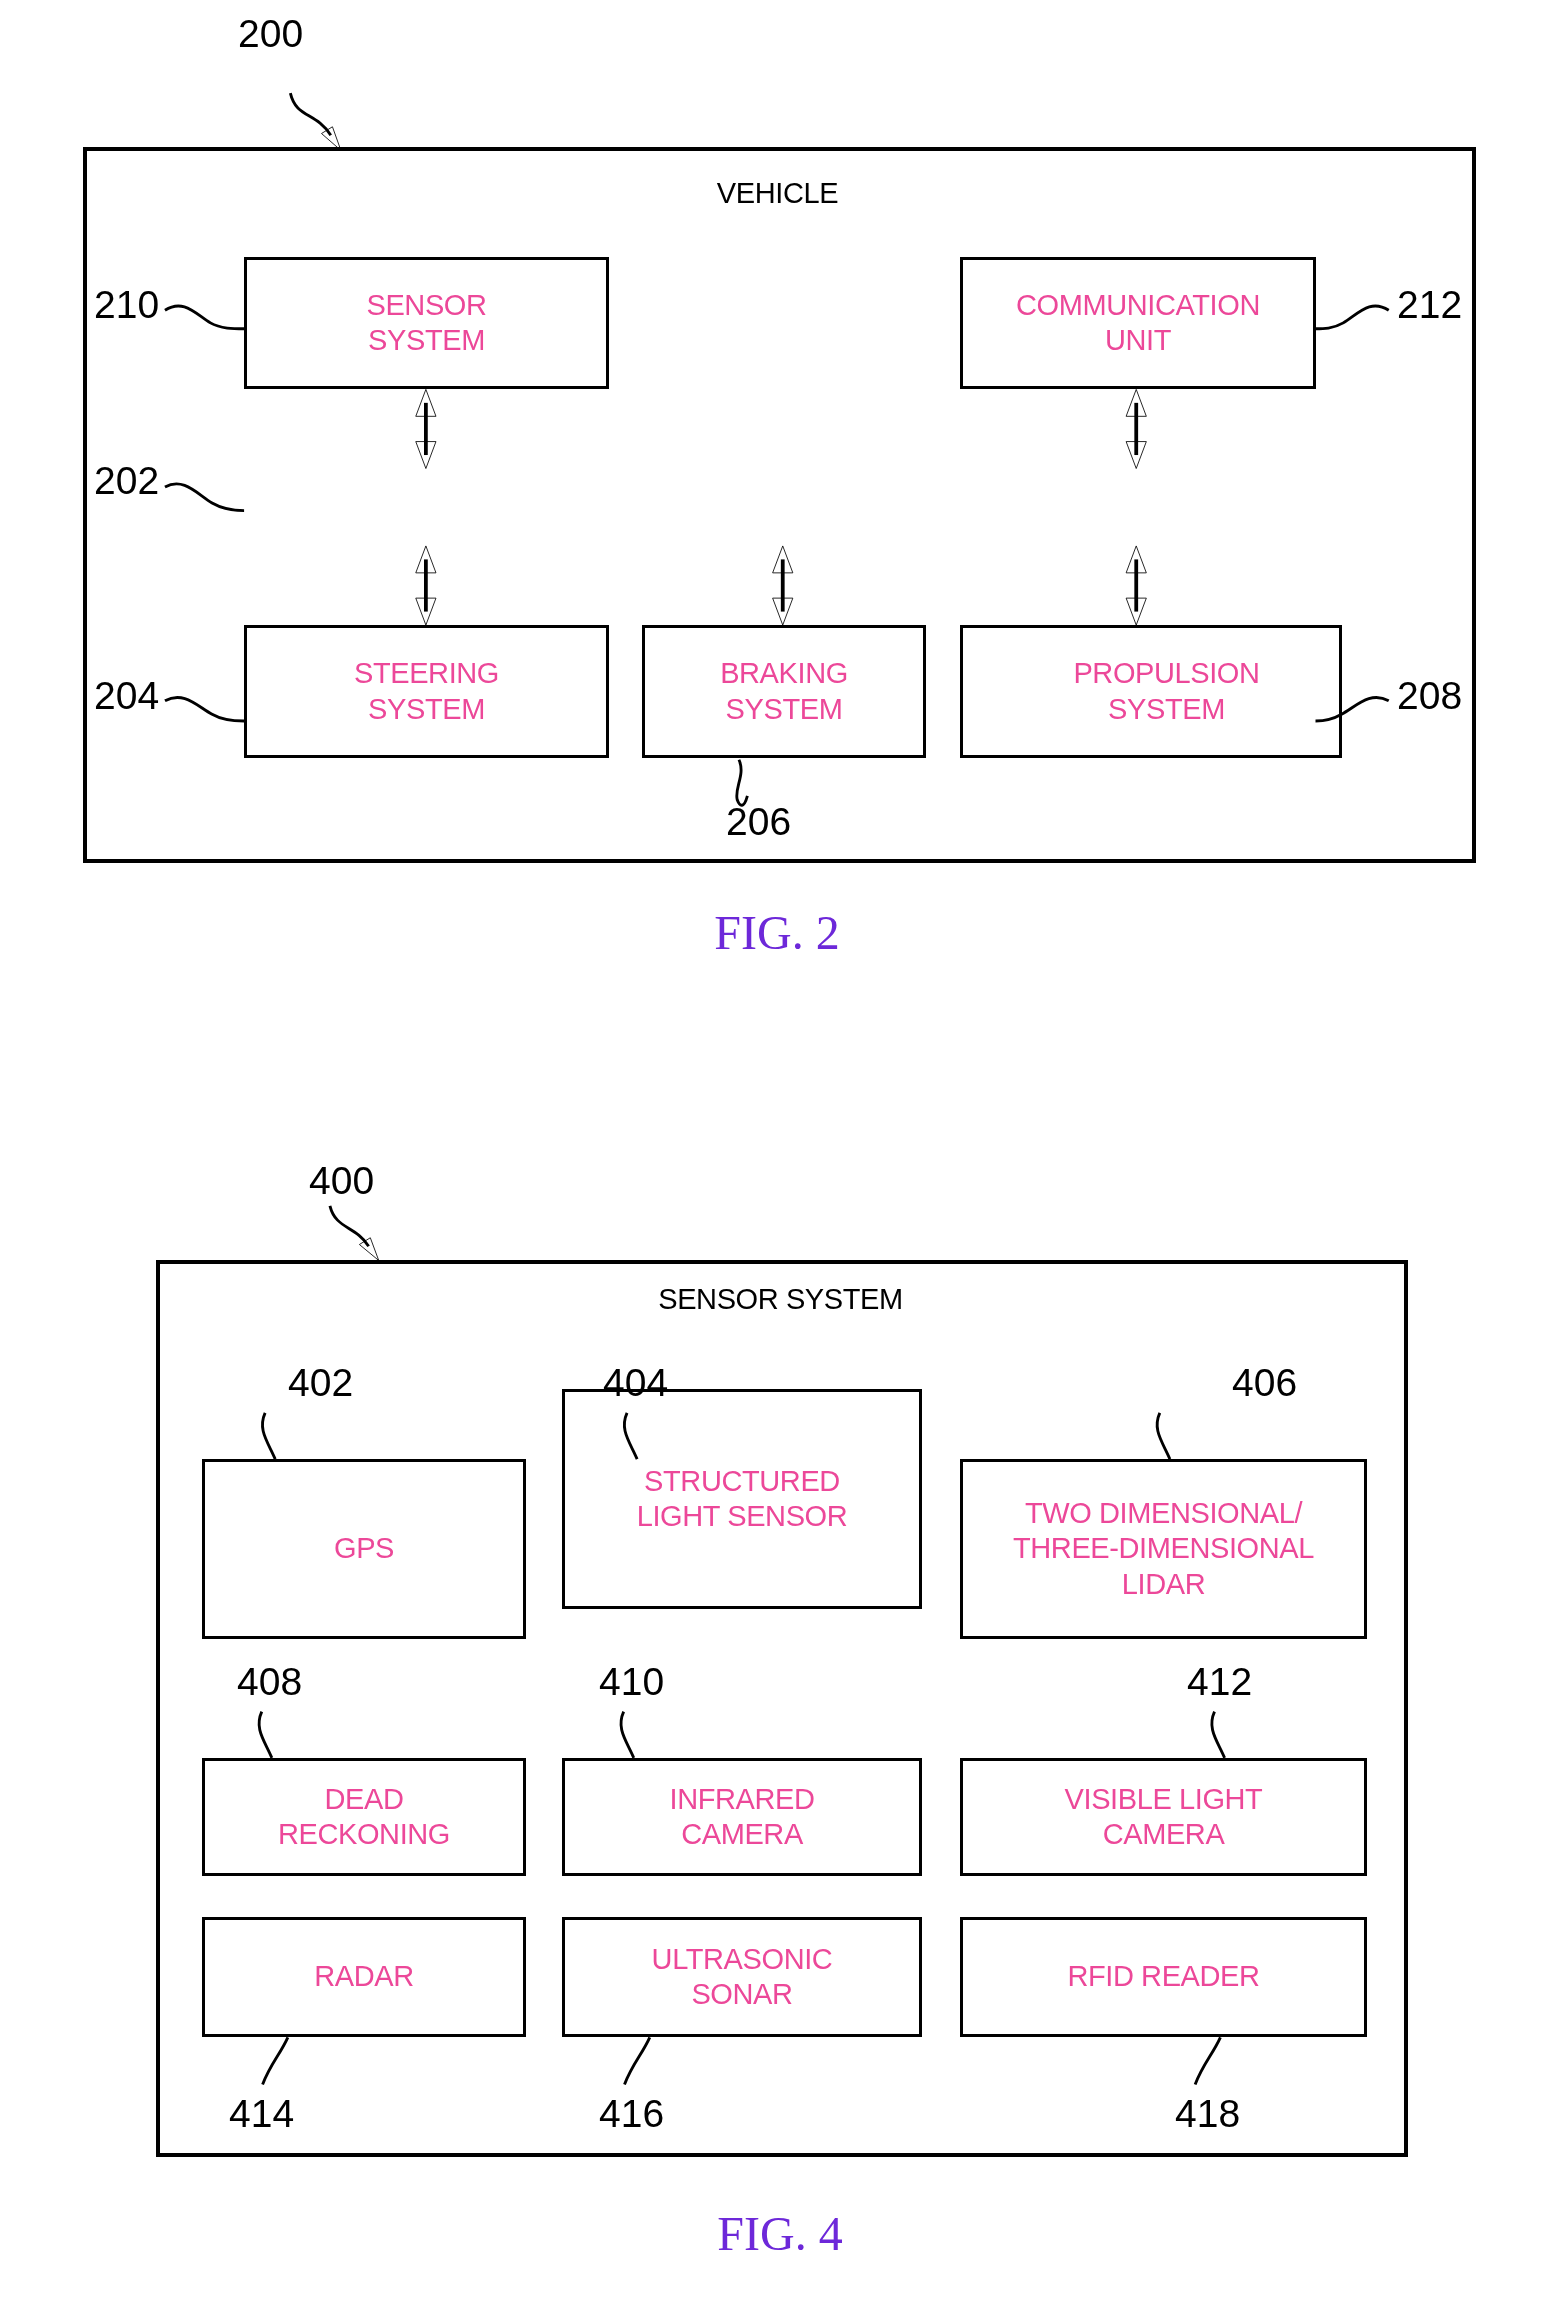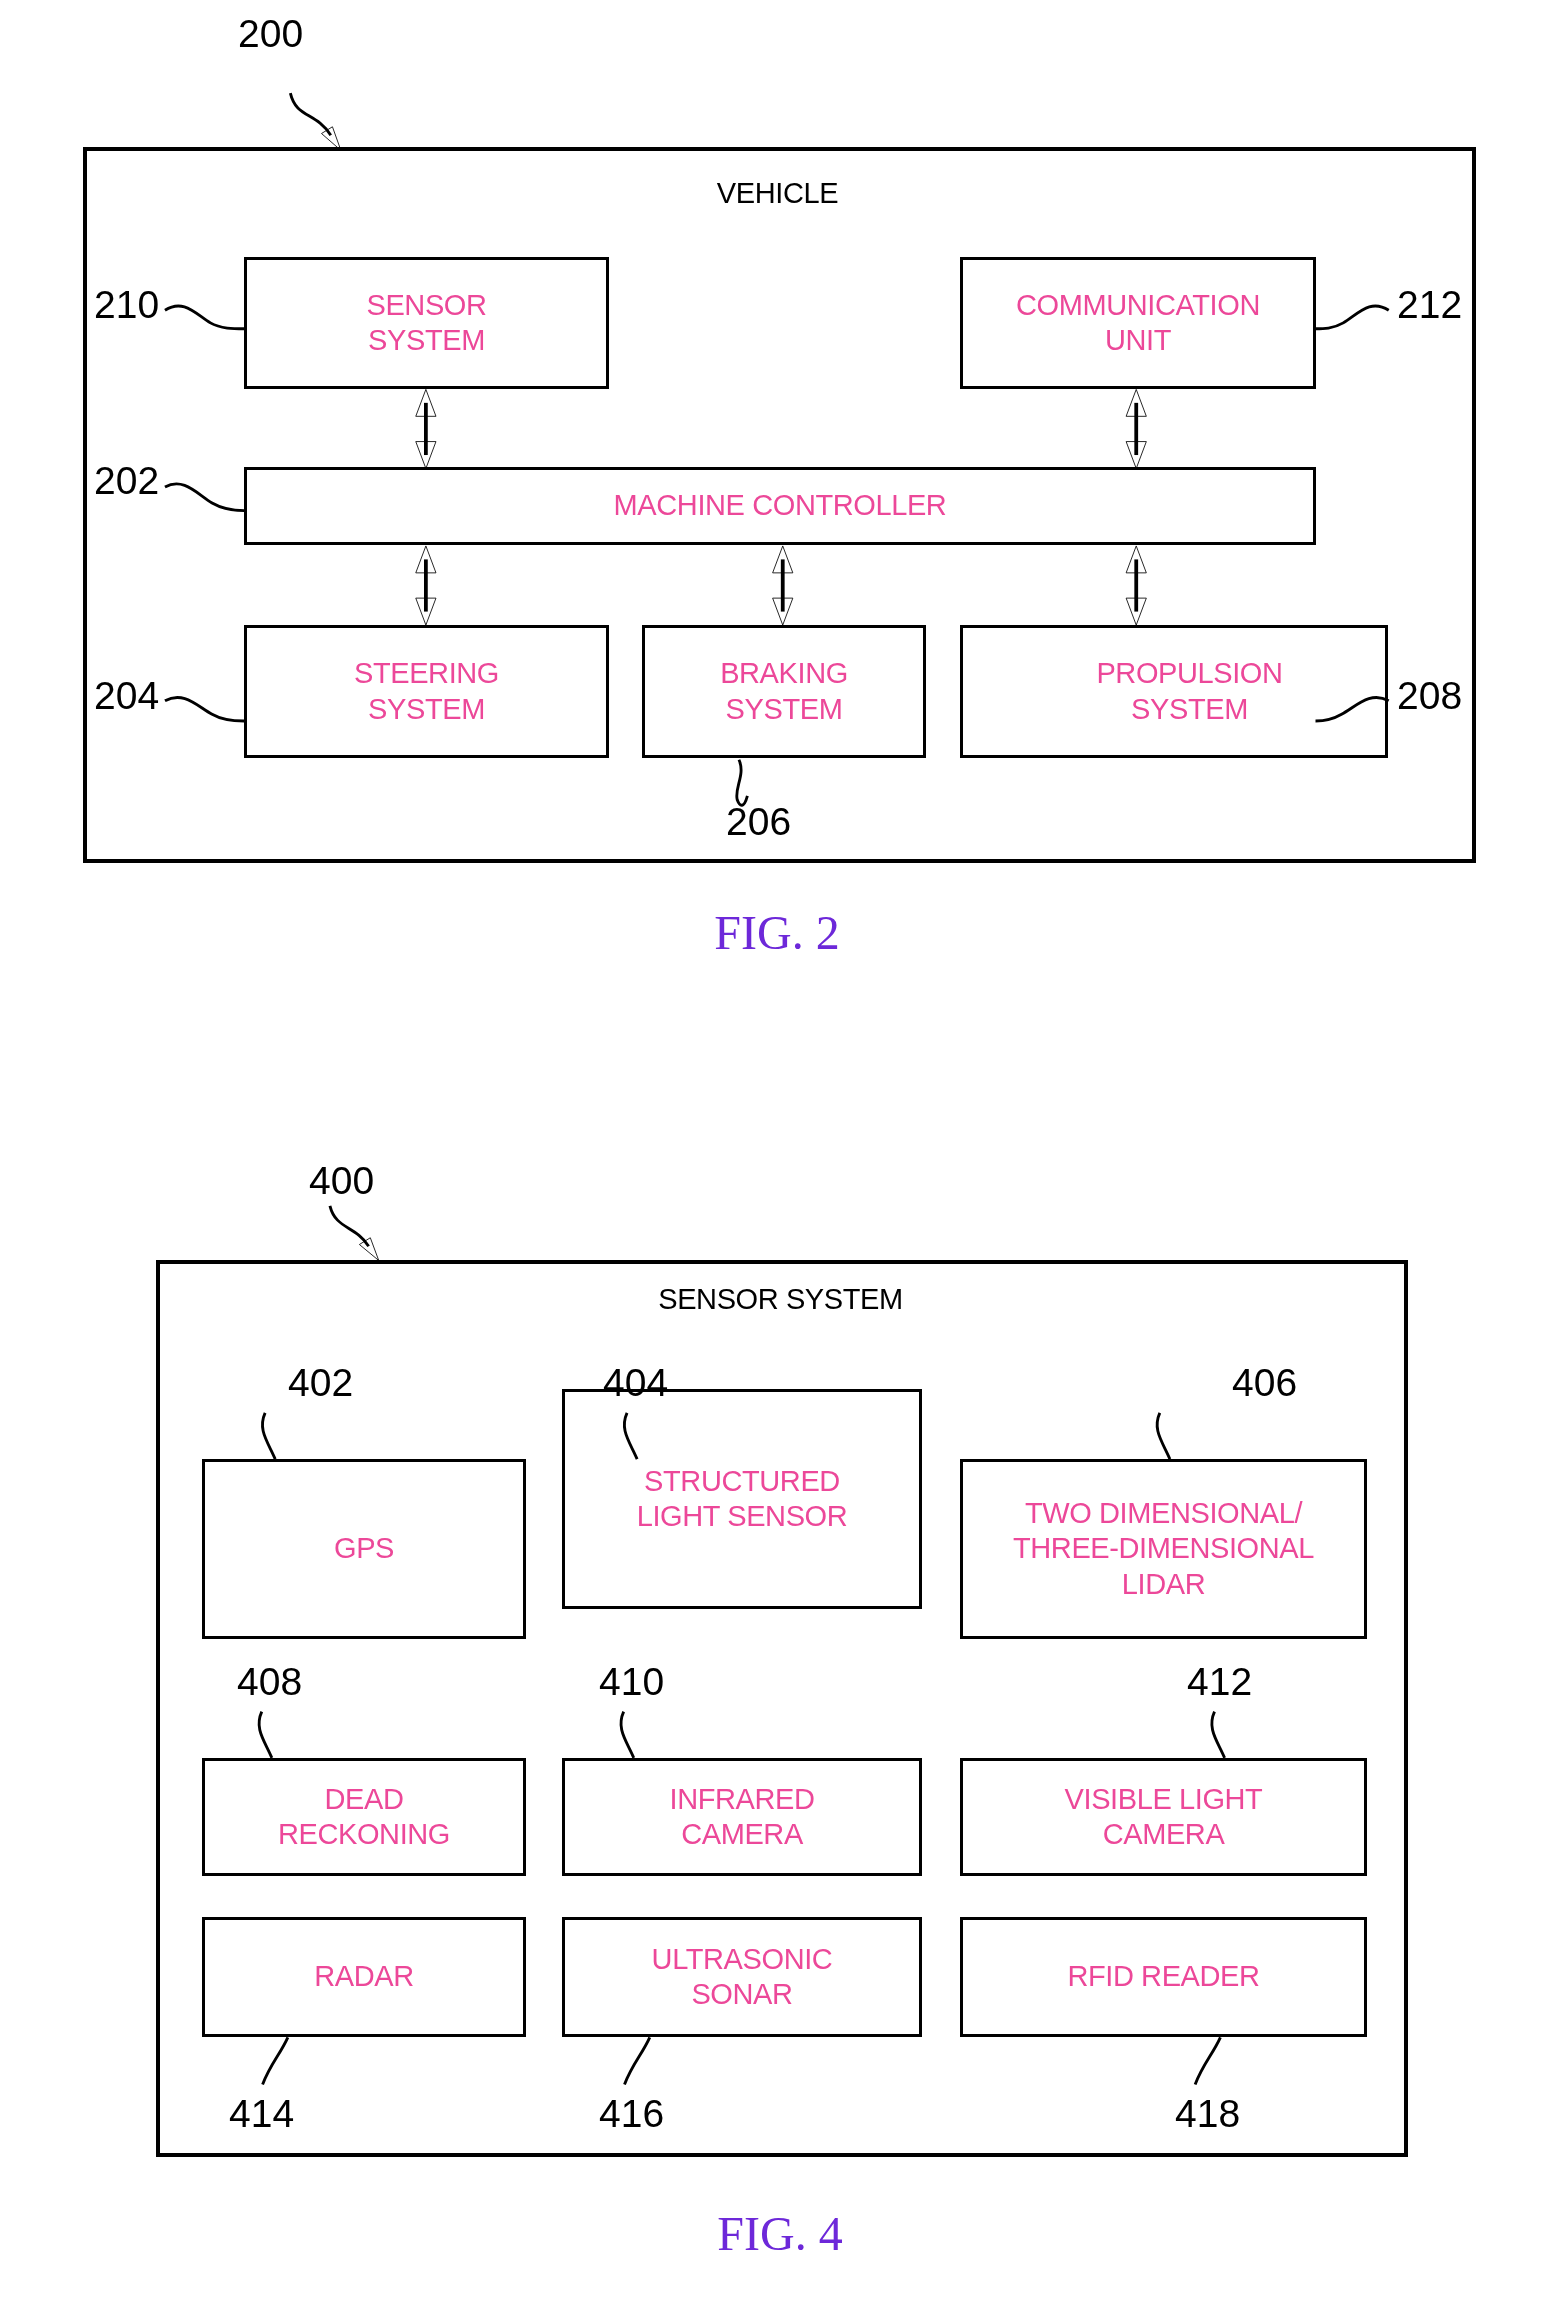--- a/index.html
+++ b/index.html
@@ -111,38 +111,35 @@
 SYSTEM</span>
   </div>
   <div class="ref-num" style="left:94px; top:283px;">210</div>
 
   <div class="node-box" style="left:960px; top:257px; width:356px; height:132px;">
     <span class="node-lines">COMMUNICATION
 UNIT</span>
   </div>
   <div class="ref-num" style="left:1397px; top:283px;">212</div>
 
-  <div class="node-box" style="left:244px; top:467px; width:1072px; height:78px;">
-    <span class="node-lines">MACHINE CONTROLLER</span>
-  </div>
   <div class="ref-num" style="left:94px; top:459px;">202</div>
 
   <div class="node-box" style="left:244px; top:625px; width:365px; height:133px;">
     <span class="node-lines">STEERING
 SYSTEM</span>
   </div>
   <div class="ref-num" style="left:94px; top:674px;">204</div>
 
   <div class="node-box" style="left:642px; top:625px; width:284px; height:133px;">
     <span class="node-lines">BRAKING
 SYSTEM</span>
   </div>
   <div class="ref-num" style="left:726px; top:800px;">206</div>
 
-  <div class="node-box" style="left:960px; top:625px; width:428px; height:133px;padding-left:36px;">
+  <div class="node-box" style="left:960px; top:625px; width:382px; height:133px;padding-left:36px;">
     <span class="node-lines">PROPULSION
 SYSTEM</span>
   </div>
   <div class="ref-num" style="left:1397px; top:674px;">208</div>
 
   <div class="fig-caption" style="left:575px; top:905px; width:404px;">FIG. 2</div>
 
   <div class="figure-frame" style="left:156px; top:1260px; width:1252px; height:897px;"></div>
 
   <div class="frame-title" style="left:612px; top:1283px; width:337px;">SENSOR SYSTEM</div>

